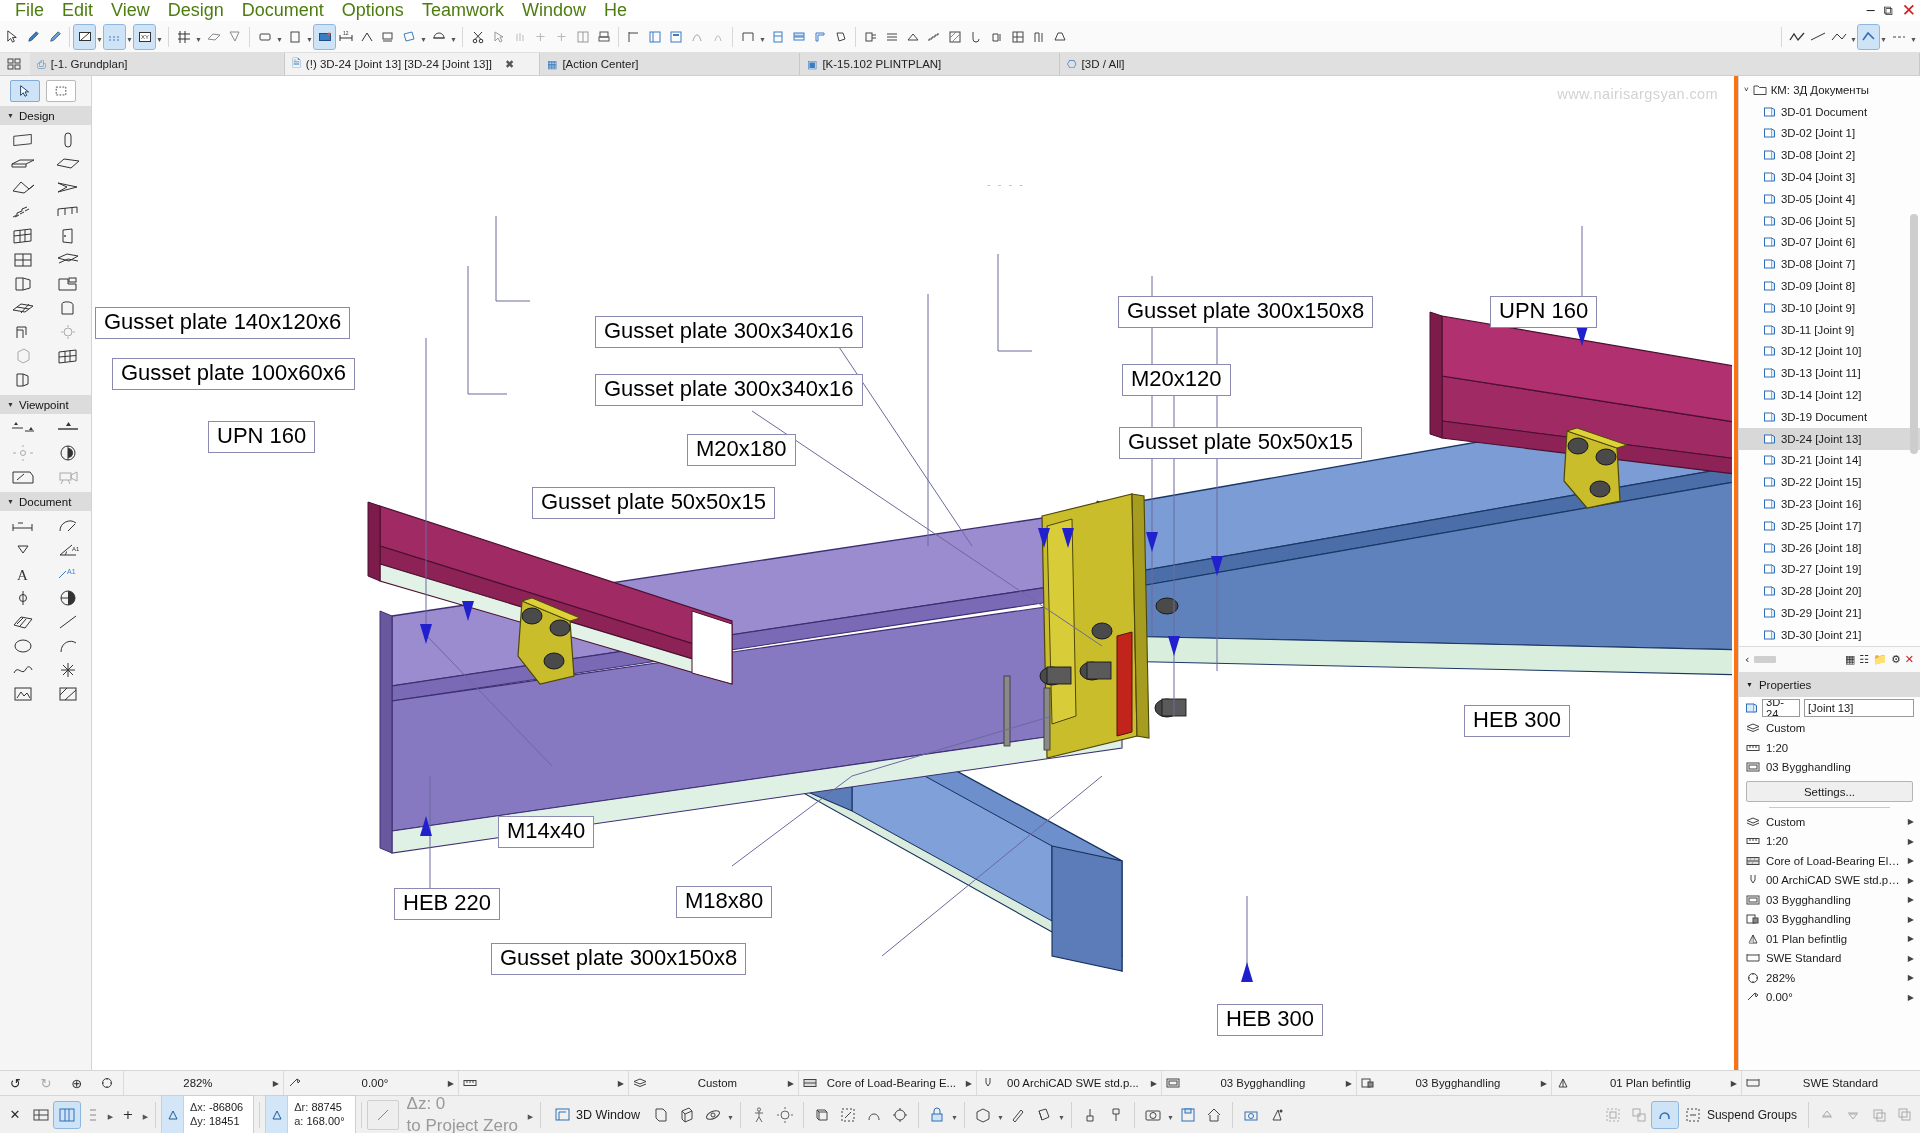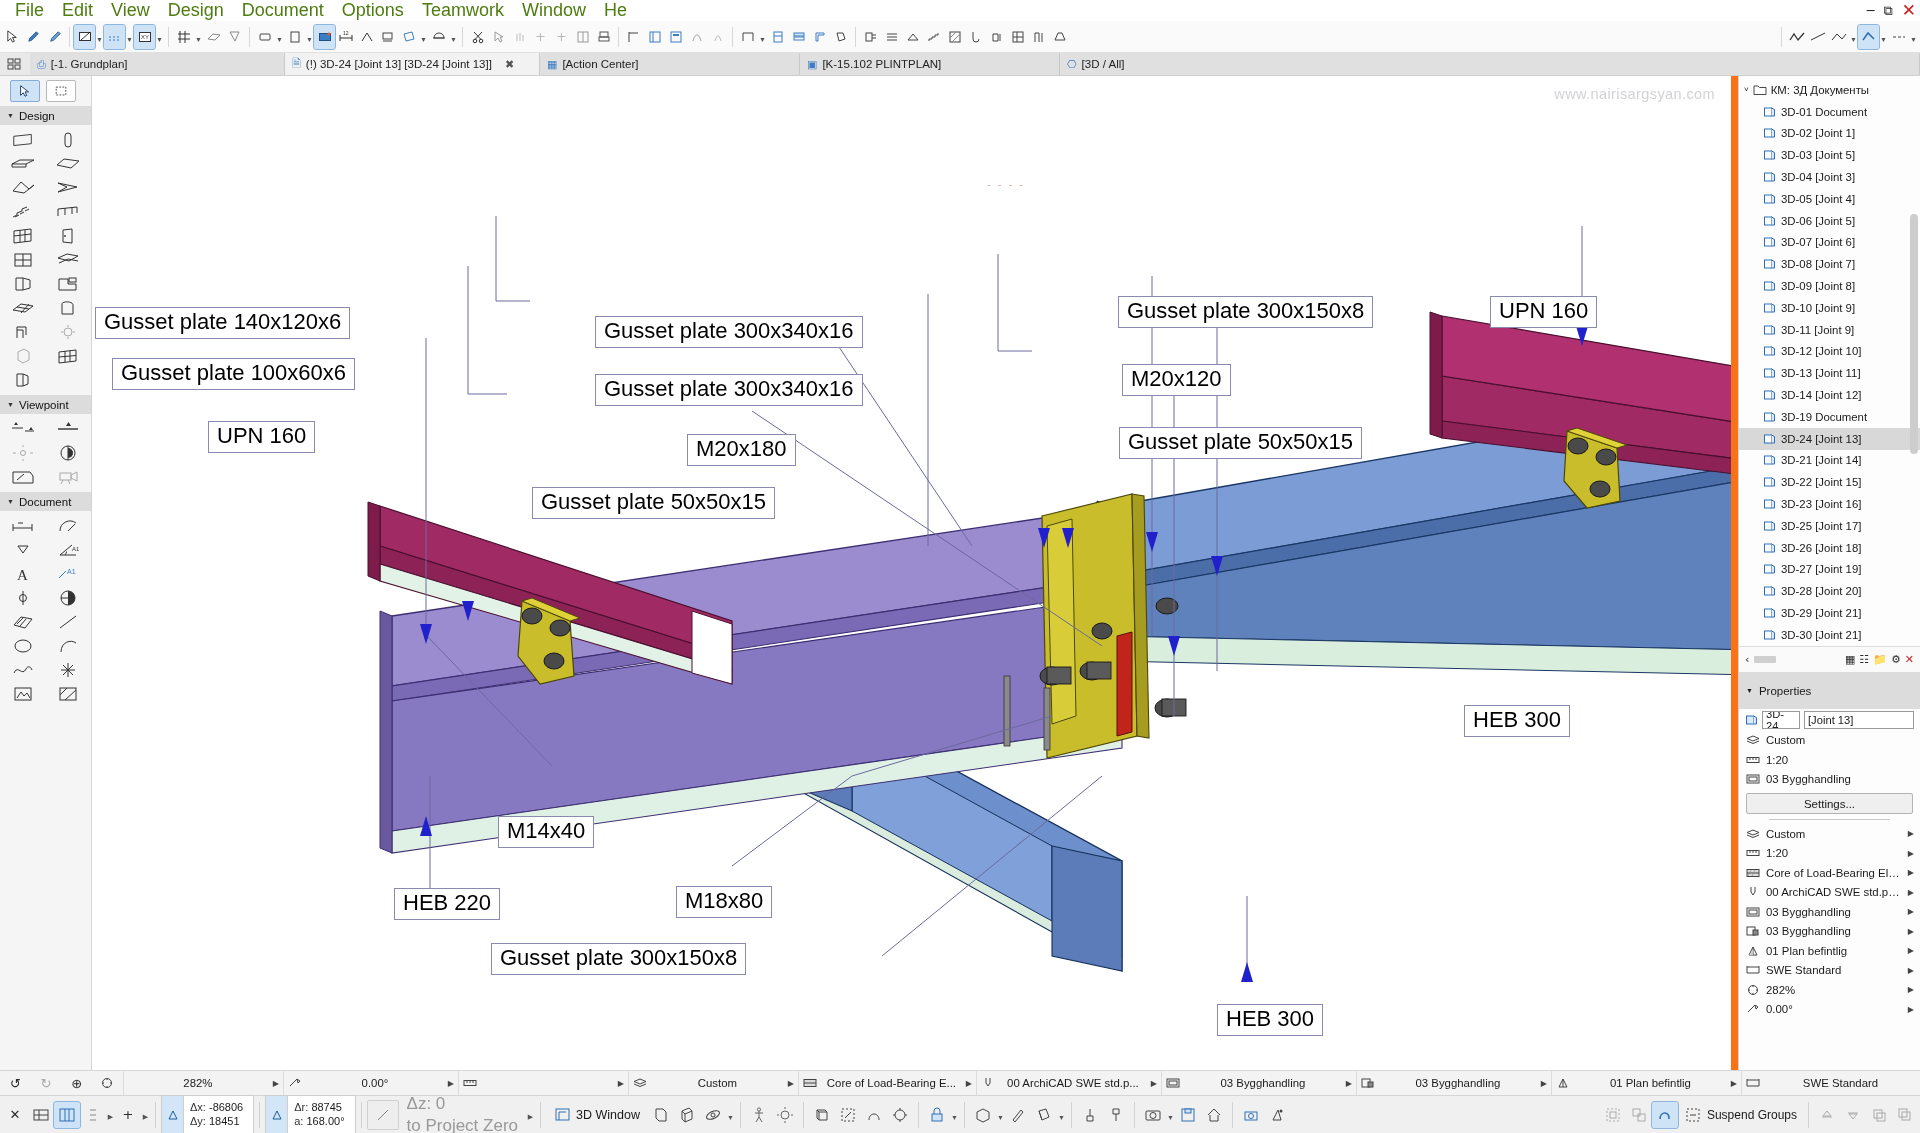--- a/index.html
+++ b/index.html
@@ -58,21 +58,21 @@
   .tbx-arrows .bigb { width:30px;height:22px;border:1px solid #b9b9b9;background:#fff;border-radius:2px;display:flex;align-items:center;justify-content:center;}
   .tbx-arrows .bigb.act { background:#cfe3f7; border-color:#85acd8; }
   .grp-hdr { height:19px; background:#dcdcdc; display:flex; align-items:center; gap:5px; padding-left:7px; font-size:11.5px; color:#111; }
   .grp-hdr .tri { font-size:7px; color:#333; }
   .tool-grid { display:grid; grid-template-columns:1fr 1fr; padding:3px 0; }
   .tool { height:24px; display:flex; align-items:center; justify-content:center; }
   .tool svg { display:block; }
   .spacer-fill { flex:1 1 auto; background:#f5f5f5; }
 
   
-  .canvas-wrap { flex:1 1 auto; position:relative; background:#ffffff; border-right:7px solid #f97316; overflow:hidden; min-width:0; }
+  .canvas-wrap { flex:1 1 auto; position:relative; background:#ffffff; border-right:4px solid #f97316; overflow:hidden; min-width:0; }
   .watermark { position:absolute; right:16px; top:10px; color:#d2d2d6; font-size:14.5px; letter-spacing:.4px; }
   .dashmark { position:absolute; color:#e8a0a0; font-size:11px; letter-spacing:2px; }
 
   .cal { position:absolute; background:#fff; border:1px solid #8a8ab0; padding:2px 8px 4px;
          font-size:22px; line-height:1.08; color:#000; white-space:nowrap; font-family:"Liberation Sans", sans-serif; }
 
   svg.scene { position:absolute; left:0; top:0; }
 
   
   .navpanel { width:182px; background:#fdfdfd; display:flex; flex-direction:column; flex:0 0 182px; border-left:1px solid #d4d4d4; }
@@ -82,21 +82,21 @@
   .nrow.sel { background:#d8d8d8; }
   .nico { flex:0 0 auto; display:flex; }
   .scroll-v { position:absolute; right:2px; top:20px; width:8px; bottom:8px; }
   .scroll-v .thumb { position:absolute; left:0; width:8px; top:118px; height:240px; background:#cdcdcd; border-radius:4px; }
   .nav-toolrow { height:27px; display:flex; align-items:center; justify-content:flex-end; gap:4px; padding:0 6px;
                  border-top:1px solid #dcdcdc; border-bottom:1px solid #dcdcdc; background:#fafafa; }
   .nav-toolrow .lft { margin-right:auto; display:flex; align-items:center; gap:5px;}
   .minibox { width:22px;height:7px;background:#cfcfcf;border-radius:1px; }
 
   .props { flex:1 1 auto; background:#fdfdfd; }
-  .props-hdr { height:36px; background:#dcdcdc; display:flex; align-items:center; gap:6px; padding-left:7px; font-size:11.5px; }
+  .props-hdr { height:24px; background:#dcdcdc; display:flex; align-items:center; gap:6px; padding-left:7px; font-size:11.5px; }
   .prow { height:19.5px; display:flex; align-items:center; gap:6px; padding:0 6px 0 7px; font-size:11.4px; color:#1a1a1a; white-space:nowrap; }
   .prow .ptxt { overflow:hidden; text-overflow:ellipsis; }
   .prow .chev { margin-left:auto; font-size:8px; color:#444; }
   .idrow { height:22px; display:flex; align-items:center; gap:4px; padding:0 6px 0 6px; }
   .idbox { border:1px solid #9a9a9a; background:#fff; height:18px; font-size:11.2px; display:flex; align-items:center; padding:0 3px; overflow:hidden; }
   .idbox.a { width:38px; }
   .idbox.b { flex:1 1 auto; }
   .settings-btn { margin:4px 7px 2px; height:21px; border:1px solid #b4b4b4; background:#efefef; border-radius:2px;
                   display:flex;align-items:center;justify-content:center;font-size:11.5px; }
   .hairline { height:1px; background:#c9c9c9; margin:5px 30px 4px; }
@@ -961,21 +961,21 @@
             </span>
             <span>3D-02 [Joint 1]</span>
           </div>
         <div class="nrow">
             <span class="nico">
               <svg width="13" height="12" viewBox="0 0 13 12">
                 <rect x="1.5" y="2" width="7" height="8" fill="#fff" stroke="#2f6fb5"></rect>
                 <path d="M8.5 2 L11.5 3.5 L11.5 10 L8.5 10" fill="#dbeafe" stroke="#2f6fb5"></path>
               </svg>
             </span>
-            <span>3D-03 [Joint 5]</span>
+            <span>3D-08 [Joint 2]</span>
           </div>
         <div class="nrow">
             <span class="nico">
               <svg width="13" height="12" viewBox="0 0 13 12">
                 <rect x="1.5" y="2" width="7" height="8" fill="#fff" stroke="#2f6fb5"></rect>
                 <path d="M8.5 2 L11.5 3.5 L11.5 10 L8.5 10" fill="#dbeafe" stroke="#2f6fb5"></path>
               </svg>
             </span>
             <span>3D-04 [Joint 3]</span>
           </div>

